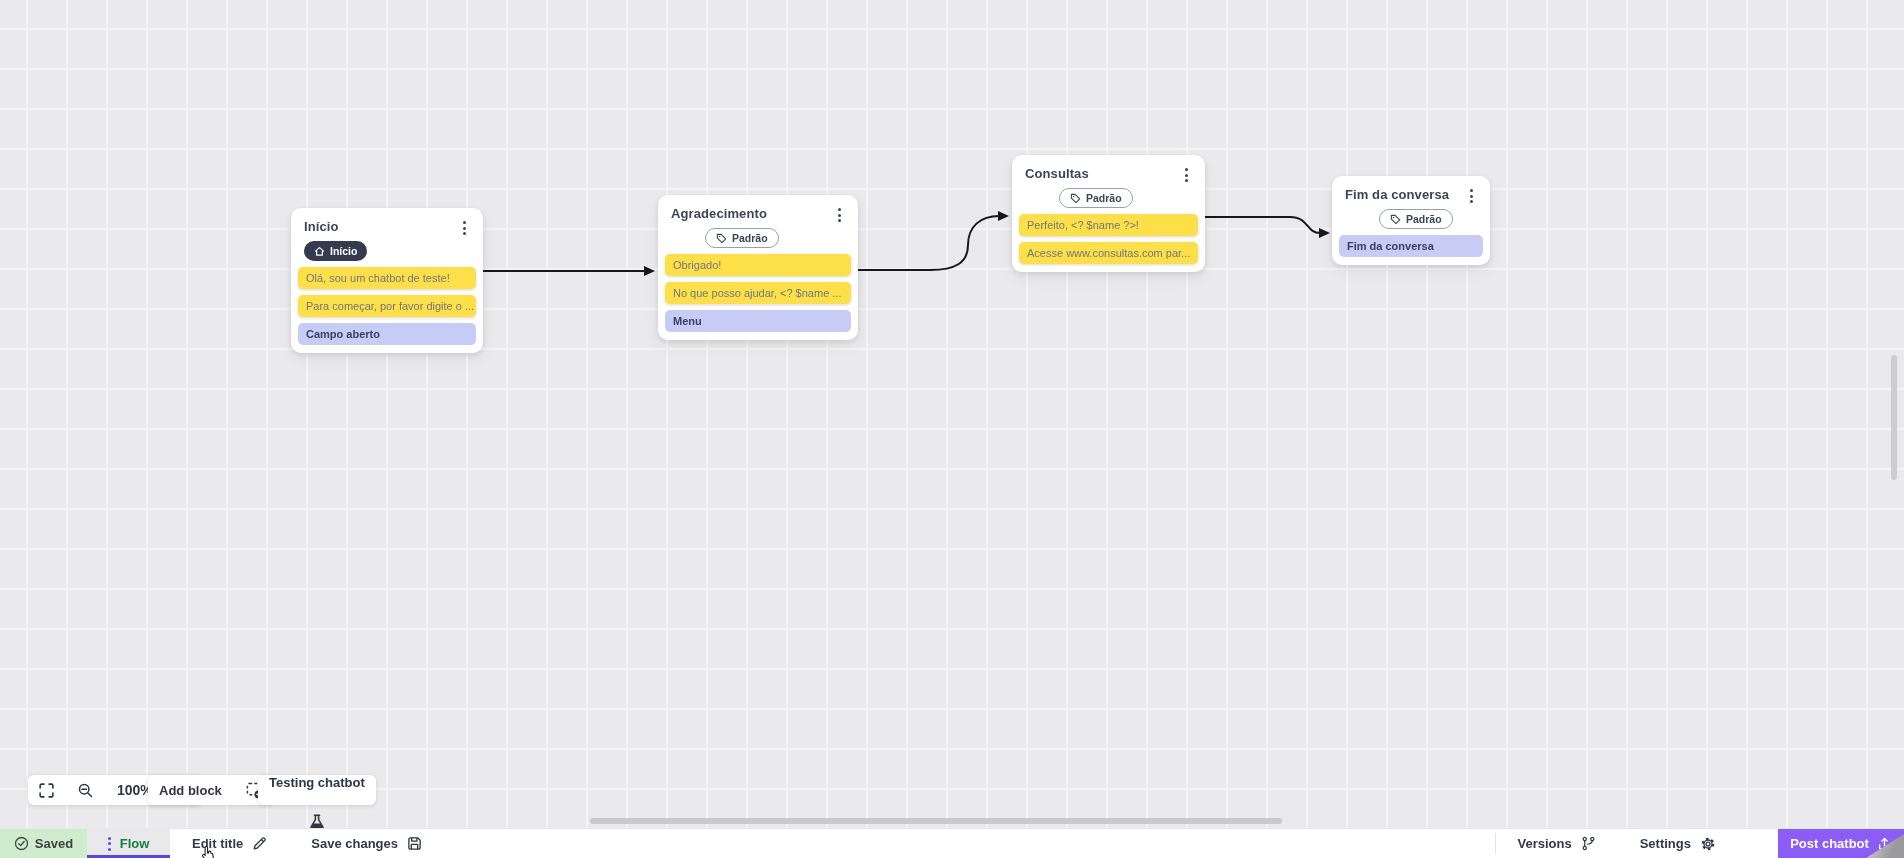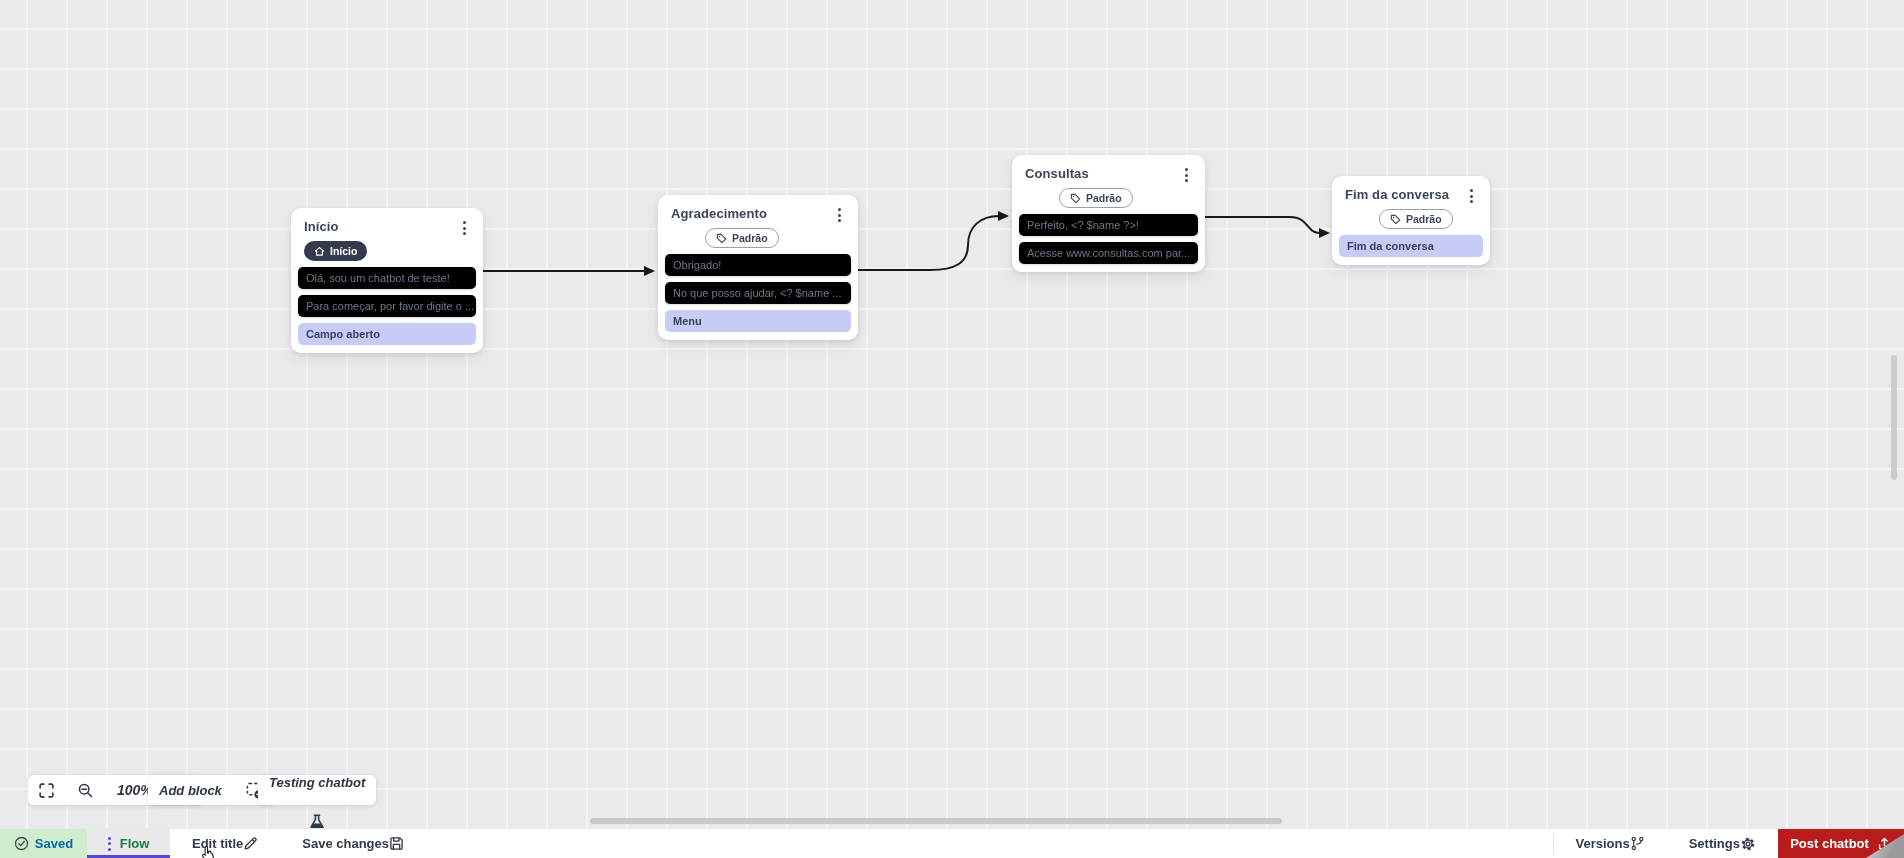--- a/index.html
+++ b/index.html
@@ -29,69 +29,69 @@
   .kebab { display:flex; flex-direction:column; gap:2.5px; padding:2px 4px; cursor:pointer; }
   .kebab i { width:3px; height:3px; border-radius:50%; background:#3c4457; }
   .badge {
     display:inline-flex; align-items:center; gap:5px; height:20px;
     font-size:10.5px; font-weight:700; border-radius:11px; padding:0 10px;
     margin:5px 0 0 6px; line-height:1;
   }
   .badge-dark { background:#343b4e; color:#fff; }
   .badge-outline { background:#fff; color:#3c4457; border:1.4px solid #98a0ad;margin-left:40px; }
   .msg {
-    height:22px; background:#000000; border-radius:5px;
+    height:22px; background:#fde047; border-radius:5px;
     box-shadow:0 1px 3px rgba(40,40,60,.18);
     padding:0 8px; font-size:11px; color:#6e7789; line-height:22px;
     margin-top:6px; white-space:nowrap; overflow:hidden; cursor:pointer;
   }
   .action {
     height:22px; background:#c6ccf6; border-radius:5px;
     padding:0 8px; font-size:11px; font-weight:700; color:#39415f; line-height:22px;
     margin-top:6px; white-space:nowrap; overflow:hidden; cursor:pointer;
   }
 
   
   .tool-card {
     position:absolute; top:775px; height:30px; background:#fff; border-radius:6px;
     box-shadow:0 1px 4px rgba(30,30,50,.14);
     display:flex; align-items:center; gap:24px; padding:0 11px;
-    font-size:13px; font-weight:700; color:#2e3543; cursor:pointer;font-style:italic;
+    font-size:13px; font-weight:700; color:#2e3543; cursor:pointer;
   }
   .tool-card .ticon { display:flex; align-items:center; cursor:pointer; }
 
   
   .hscroll { position:absolute; left:590px; top:818px; width:692px; height:6px; border-radius:3px; background:#c9c8cd; cursor:pointer; }
   .vscroll { position:absolute; left:1891px; top:355px; width:6px; height:125px; border-radius:3px; background:#cdccd1; cursor:pointer; }
 
   
   .footer {
     position:absolute; left:0; bottom:0; width:1904px; height:30px;
     background:#fff; border-top:1px solid #e7e6e9;
     display:flex; align-items:stretch; font-size:13px; color:#323a49;
   }
   .saved {
     width:87px; background:#cfeccf; display:flex; align-items:center; justify-content:center;
-    gap:6px; font-weight:600; color:#0369a1;
+    gap:6px; font-weight:600; color:#404040;
   }
   .flow-tab {
     width:83px; background:#e9e8eb; position:relative;
     display:flex; align-items:center; justify-content:center; gap:9px;
     font-weight:600; color:#15803d; cursor:pointer;
   }
   .flow-tab::after { content:""; position:absolute; left:0; bottom:0; width:100%; height:3px; background:#5748d9; }
   .kebab-v { display:flex; flex-direction:column; gap:2.5px; }
   .kebab-v i { width:3px; height:3px; border-radius:50%; background:#5748d9; }
-  .f-item { display:flex; align-items:center; gap:0; padding:11px 22px; font-weight:600; cursor:pointer; }
+  .f-item { display:flex; align-items:center; gap:9px; padding:11px 22px; font-weight:600; cursor:pointer; }
   .spacer { flex:1; }
   .vdiv { width:1px; background:#e3e2e6; margin:4px 0; }
   .post-btn {
-    width:126px; background:#b91c1c; color:#fff; border:none;
+    width:126px; background:#8b5cf6; color:#fff; border:none;
     display:flex; align-items:center; justify-content:center; gap:8px;
-    font-size:13px; font-weight:700; font-family:inherit; cursor:pointer;
+    font-size:13px; font-weight:700; font-family:inherit; cursor:pointer;margin-left:40px;
   }
   .corner-wedge {
     position:absolute; right:0; bottom:0; width:38px; height:24px;
     background:linear-gradient(115deg,#d8d6da 0%,#9b999d 70%);
     clip-path:polygon(100% 0, 100% 100%, 0 100%);
     pointer-events:none; z-index:5;
   }
   .cursor { position:absolute; left:112px; bottom:-8px; z-index:6; pointer-events:none; }
   svg { display:block; }
 </style>

